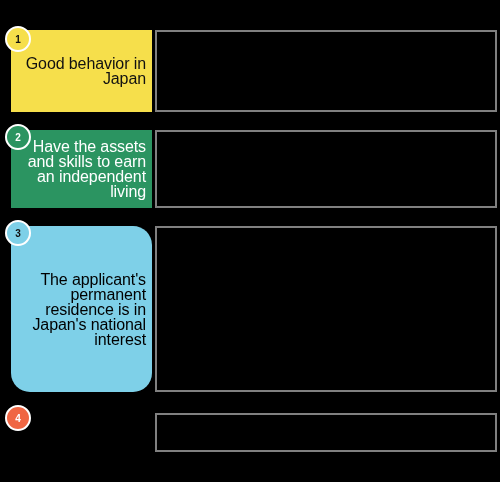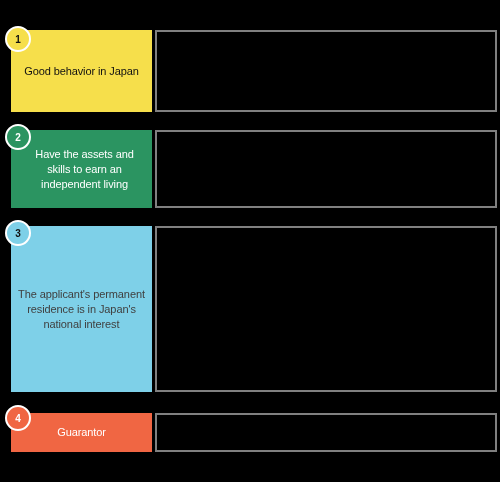--- a/index.html
+++ b/index.html
@@ -30,25 +30,26 @@
     top: 0;
     width: 141px;
     box-sizing: border-box;
     display: flex;
     align-items: center;
     justify-content: center;
     text-align: center;
     padding: 4px 6px;
   }
   .tile-label {
-    font-size: 11px;
+    font-size: 16px;
     line-height: 15px;
     letter-spacing: -0.1px;
     display: block;
     width: 100%;
+    text-align: right;
   }
   .panel {
     position: absolute;
     left: 155px;
     top: 0;
     width: 342px;
     box-sizing: border-box;
     border: 2px solid #808080;
     background: #000000;
   }
@@ -100,32 +101,29 @@
     <div class="tile" style="background: rgb(43, 148, 97); color: rgb(255, 255, 255);">
       <span class="tile-label">Have the assets and skills to earn an independent living</span>
     </div>
     <div class="panel" style="border-color: rgb(128, 128, 128); background: rgb(0, 0, 0);"></div>
   </div>
   <div class="badge" id="badge-2" style="background: rgb(43, 148, 97); color: rgb(255, 255, 255); border-color: rgb(255, 255, 255);">
     <span>2</span>
   </div>
 
   <div class="row" id="row-3">
-    <div class="tile" style="background: rgb(126, 208, 232); color: #404040;">
+    <div class="tile" style="background: rgb(126, 208, 232); color: #000000; border-radius: 19px;">
       <span class="tile-label">The applicant's permanent residence is in Japan's national interest</span>
     </div>
     <div class="panel" style="border-color: rgb(128, 128, 128); background: rgb(0, 0, 0);"></div>
   </div>
   <div class="badge" id="badge-3" style="background: rgb(126, 208, 232); color: rgb(17, 17, 17); border-color: rgb(255, 255, 255);">
     <span>3</span>
   </div>
 
   <div class="row" id="row-4">
-    <div class="tile" style="background: rgb(240, 102, 67); color: rgb(255, 255, 255);">
-      <span class="tile-label">Guarantor</span>
-    </div>
     <div class="panel" style="border-color: rgb(128, 128, 128); background: rgb(0, 0, 0);"></div>
   </div>
   <div class="badge" id="badge-4" style="background: rgb(240, 102, 67); color: rgb(255, 255, 255); border-color: rgb(255, 255, 255);">
     <span>4</span>
   </div>
 
 </div>
 
 </body></html>

